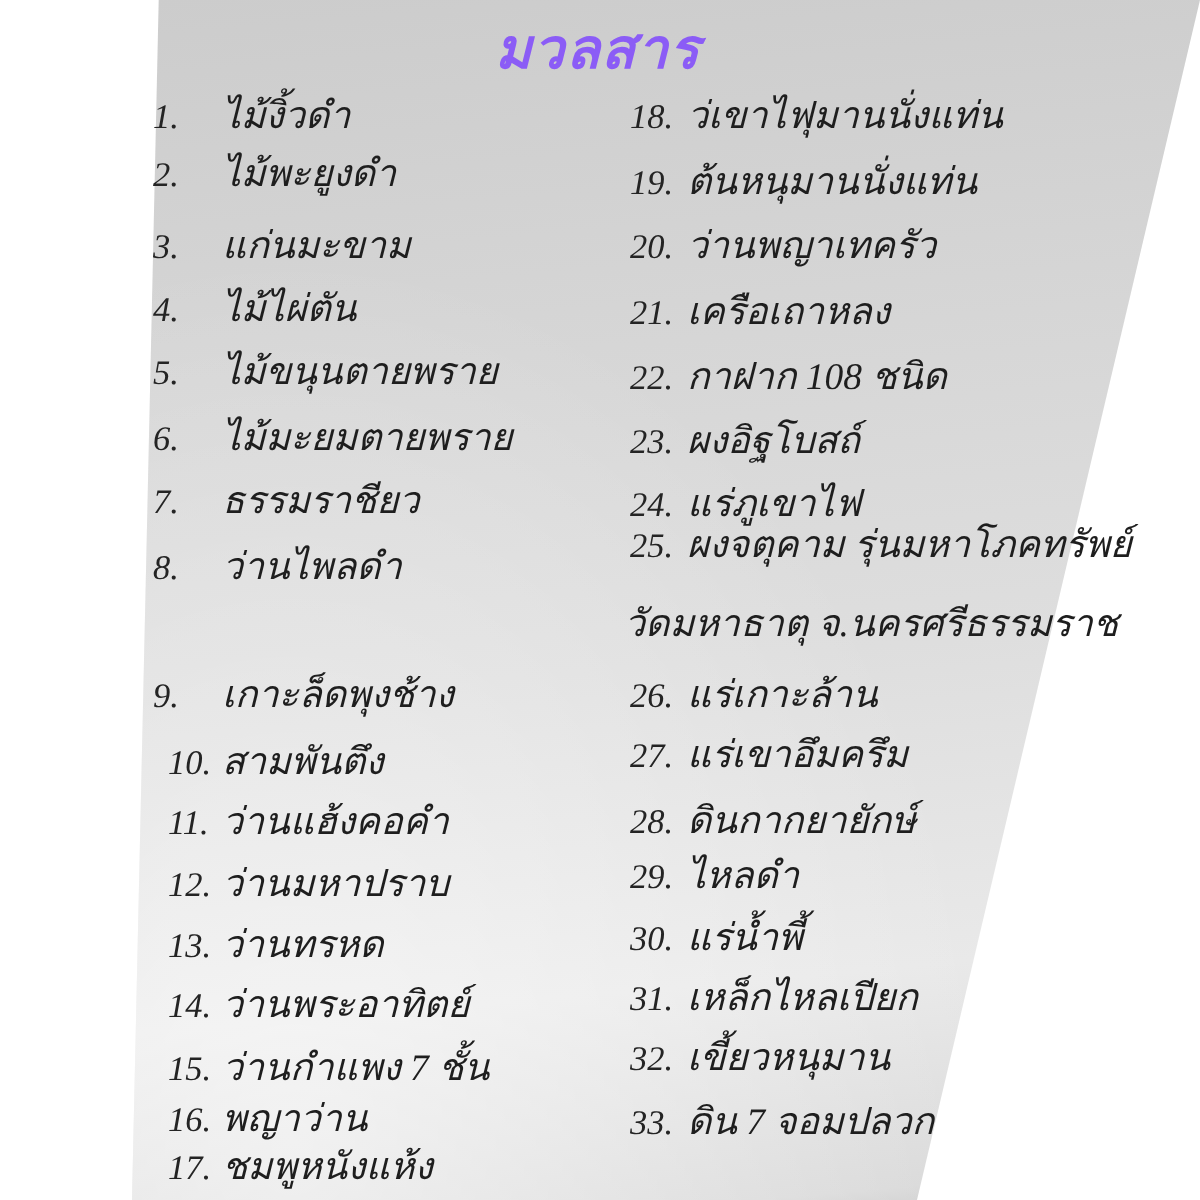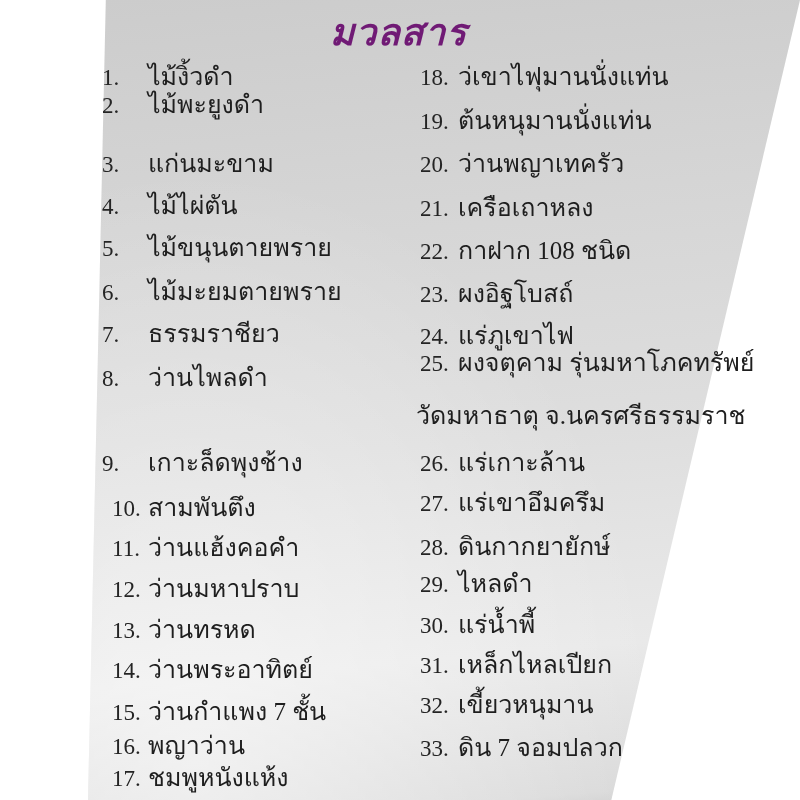--- a/index.html
+++ b/index.html
@@ -14,24 +14,24 @@
       linear-gradient(175deg, #cccccc 0%, #d6d6d6 30%, #dedede 55%, #e9e9e9 80%, #d9d9d9 97%, #c9c9c9 100%);
     clip-path:polygon(2.5% 0%, 100% 0%, 73.5% 100%, 0% 100%);
   }
   .paper::after{ 
     content:"";position:absolute;inset:0;
     background:radial-gradient(ellipse at 15% 95%, rgba(255,255,255,.55), rgba(255,255,255,0) 55%);
     pointer-events:none;
   }
   .title{
     position:absolute;left:330px;top:2px;width:260px;
-    font-size:37px;font-weight:bold;font-style:italic;color:#701a75;
+    font-size:37px;font-weight:bold;font-style:italic;color:#8b5cf6;
     letter-spacing:1px;
   }
-  .row{position:absolute;white-space:nowrap;color:#1e1e1e;}
+  .row{position:absolute;white-space:nowrap;color:#1e1e1e;font-style:italic;}
   .row .num{
     display:inline-block;font-size:23px;color:#242424;
     font-family:"Liberation Serif","DejaVu Serif",serif;
   }
   .row .txt{font-size:25px;}
   
   .col-left .num{width:46px;}
   .col-left{left:102px;}
   .col-left.low{left:112px;}
   .col-left.low .num{width:36px;margin-top:14px;}
@@ -42,21 +42,21 @@
   .wrapline .txt{font-size:25px;}
 </style>
 </head>
 <body>
 
 <div class="paper"></div>
 
 <div class="title">มวลสาร</div>
 
 <div class="row col-left" style="top:56px"><span class="num">1.</span><span class="txt">ไม้งิ้วดำ</span></div>
-<div class="row col-left" style="top:84px"><span class="num">2.</span><span class="txt">ไม้พะยูงดำ</span></div>
+<div class="row col-left" style="top:95px"><span class="num">2.</span><span class="txt">ไม้พะยูงดำ</span></div>
 <div class="row col-left" style="top:143px"><span class="num">3.</span><span class="txt">แก่นมะขาม</span></div>
 <div class="row col-left" style="top:185px"><span class="num">4.</span><span class="txt">ไม้ไผ่ตัน</span></div>
 <div class="row col-left" style="top:227px"><span class="num">5.</span><span class="txt">ไม้ขนุนตายพราย</span></div>
 <div class="row col-left" style="top:271px"><span class="num">6.</span><span class="txt">ไม้มะยมตายพราย</span></div>
 <div class="row col-left" style="top:313px"><span class="num">7.</span><span class="txt">ธรรมราชียว</span></div>
 <div class="row col-left" style="top:357px"><span class="num">8.</span><span class="txt">ว่านไพลดำ</span></div>
 
 <div class="row col-left" style="top:442px"><span class="num">9.</span><span class="txt">เกาะล็ดพุงช้าง</span></div>
 <div class="row col-left low" style="top:482px"><span class="num">10.</span><span class="txt">สามพันตึง</span></div>
 <div class="row col-left low" style="top:522px"><span class="num">11.</span><span class="txt">ว่านแฮ้งคอคำ</span></div>

